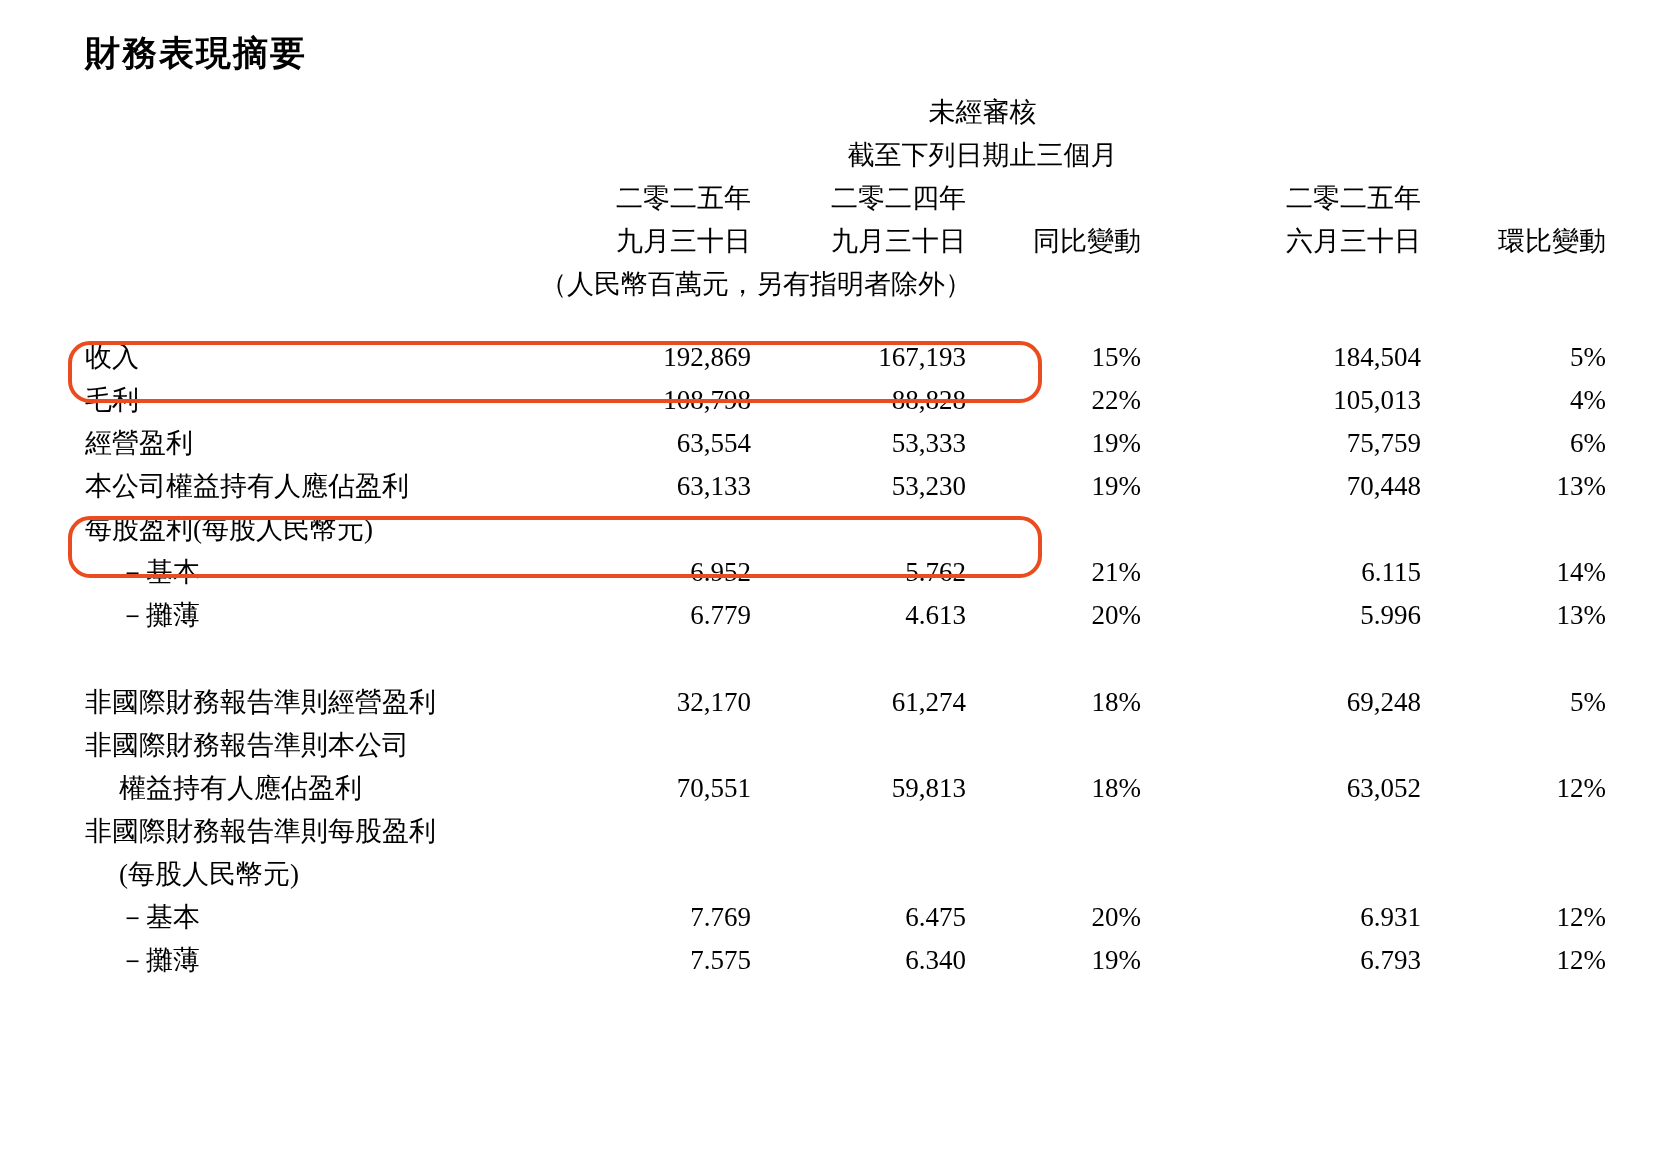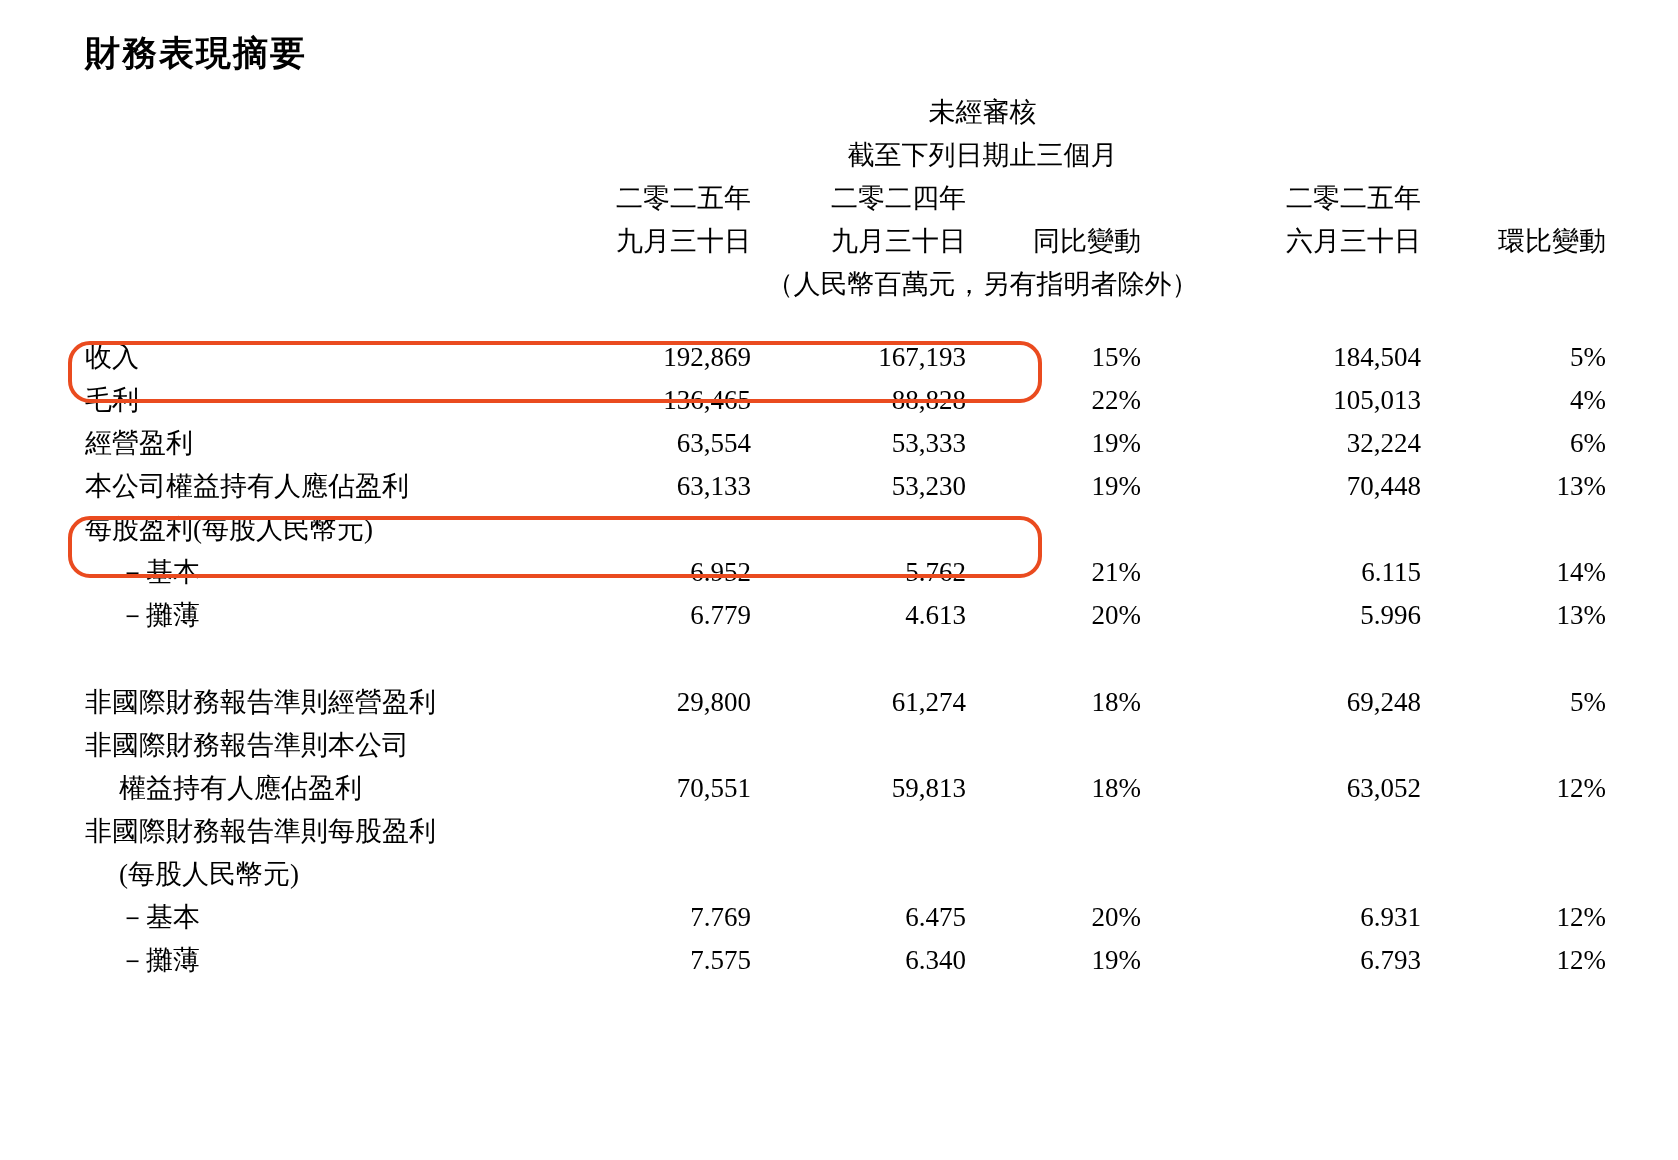--- a/index.html
+++ b/index.html
@@ -62,21 +62,20 @@
   .hdr-colgroup {
     font-size: 27px;
     line-height: 40px;
     text-align: right;
     padding-right: 4px !important;
     font-family: Liberation Serif, serif;
   }
   .hdr-currency {
     font-size: 27px;
     line-height: 44px;
-    text-align: center;
   }
   .rowpad td { height: 30px; }
 
   .indent1 { padding-left: 34px !important; }
 
   
   .hl {
     position: absolute;
     border: 4px solid #ea4b1f;
     border-radius: 22px;
@@ -156,34 +155,34 @@
           <td>收入</td>
           <td class="num bold">192,869</td>
           <td class="num">167,193</td>
           <td class="num">15%</td>
           <td></td>
           <td class="num">184,504</td>
           <td class="num">5%</td>
         </tr>
         <tr>
           <td>毛利</td>
-          <td class="num bold">136,465</td>
+          <td class="num bold">108,798</td>
           <td class="num">88,828</td>
           <td class="num">22%</td>
           <td></td>
           <td class="num">105,013</td>
           <td class="num">4%</td>
         </tr>
         <tr>
           <td>經營盈利</td>
           <td class="num bold">63,554</td>
           <td class="num">53,333</td>
           <td class="num">19%</td>
           <td></td>
-          <td class="num">32,224</td>
+          <td class="num">75,759</td>
           <td class="num">6%</td>
         </tr>
         <tr>
           <td>本公司權益持有人應佔盈利</td>
           <td class="num bold">63,133</td>
           <td class="num">53,230</td>
           <td class="num">19%</td>
           <td></td>
           <td class="num">70,448</td>
           <td class="num">13%</td>
@@ -213,21 +212,21 @@
           <td class="num">20%</td>
           <td></td>
           <td class="num">5.996</td>
           <td class="num">13%</td>
         </tr>
         <tr>
           <td colspan="7" style="height: 44px;"></td>
         </tr>
         <tr>
           <td>非國際財務報告準則經營盈利</td>
-          <td class="num bold">29,800</td>
+          <td class="num bold">32,170</td>
           <td class="num">61,274</td>
           <td class="num">18%</td>
           <td></td>
           <td class="num">69,248</td>
           <td class="num">5%</td>
         </tr>
         <tr>
           <td>非國際財務報告準則本公司</td>
           <td class="num"></td>
           <td class="num"></td>

